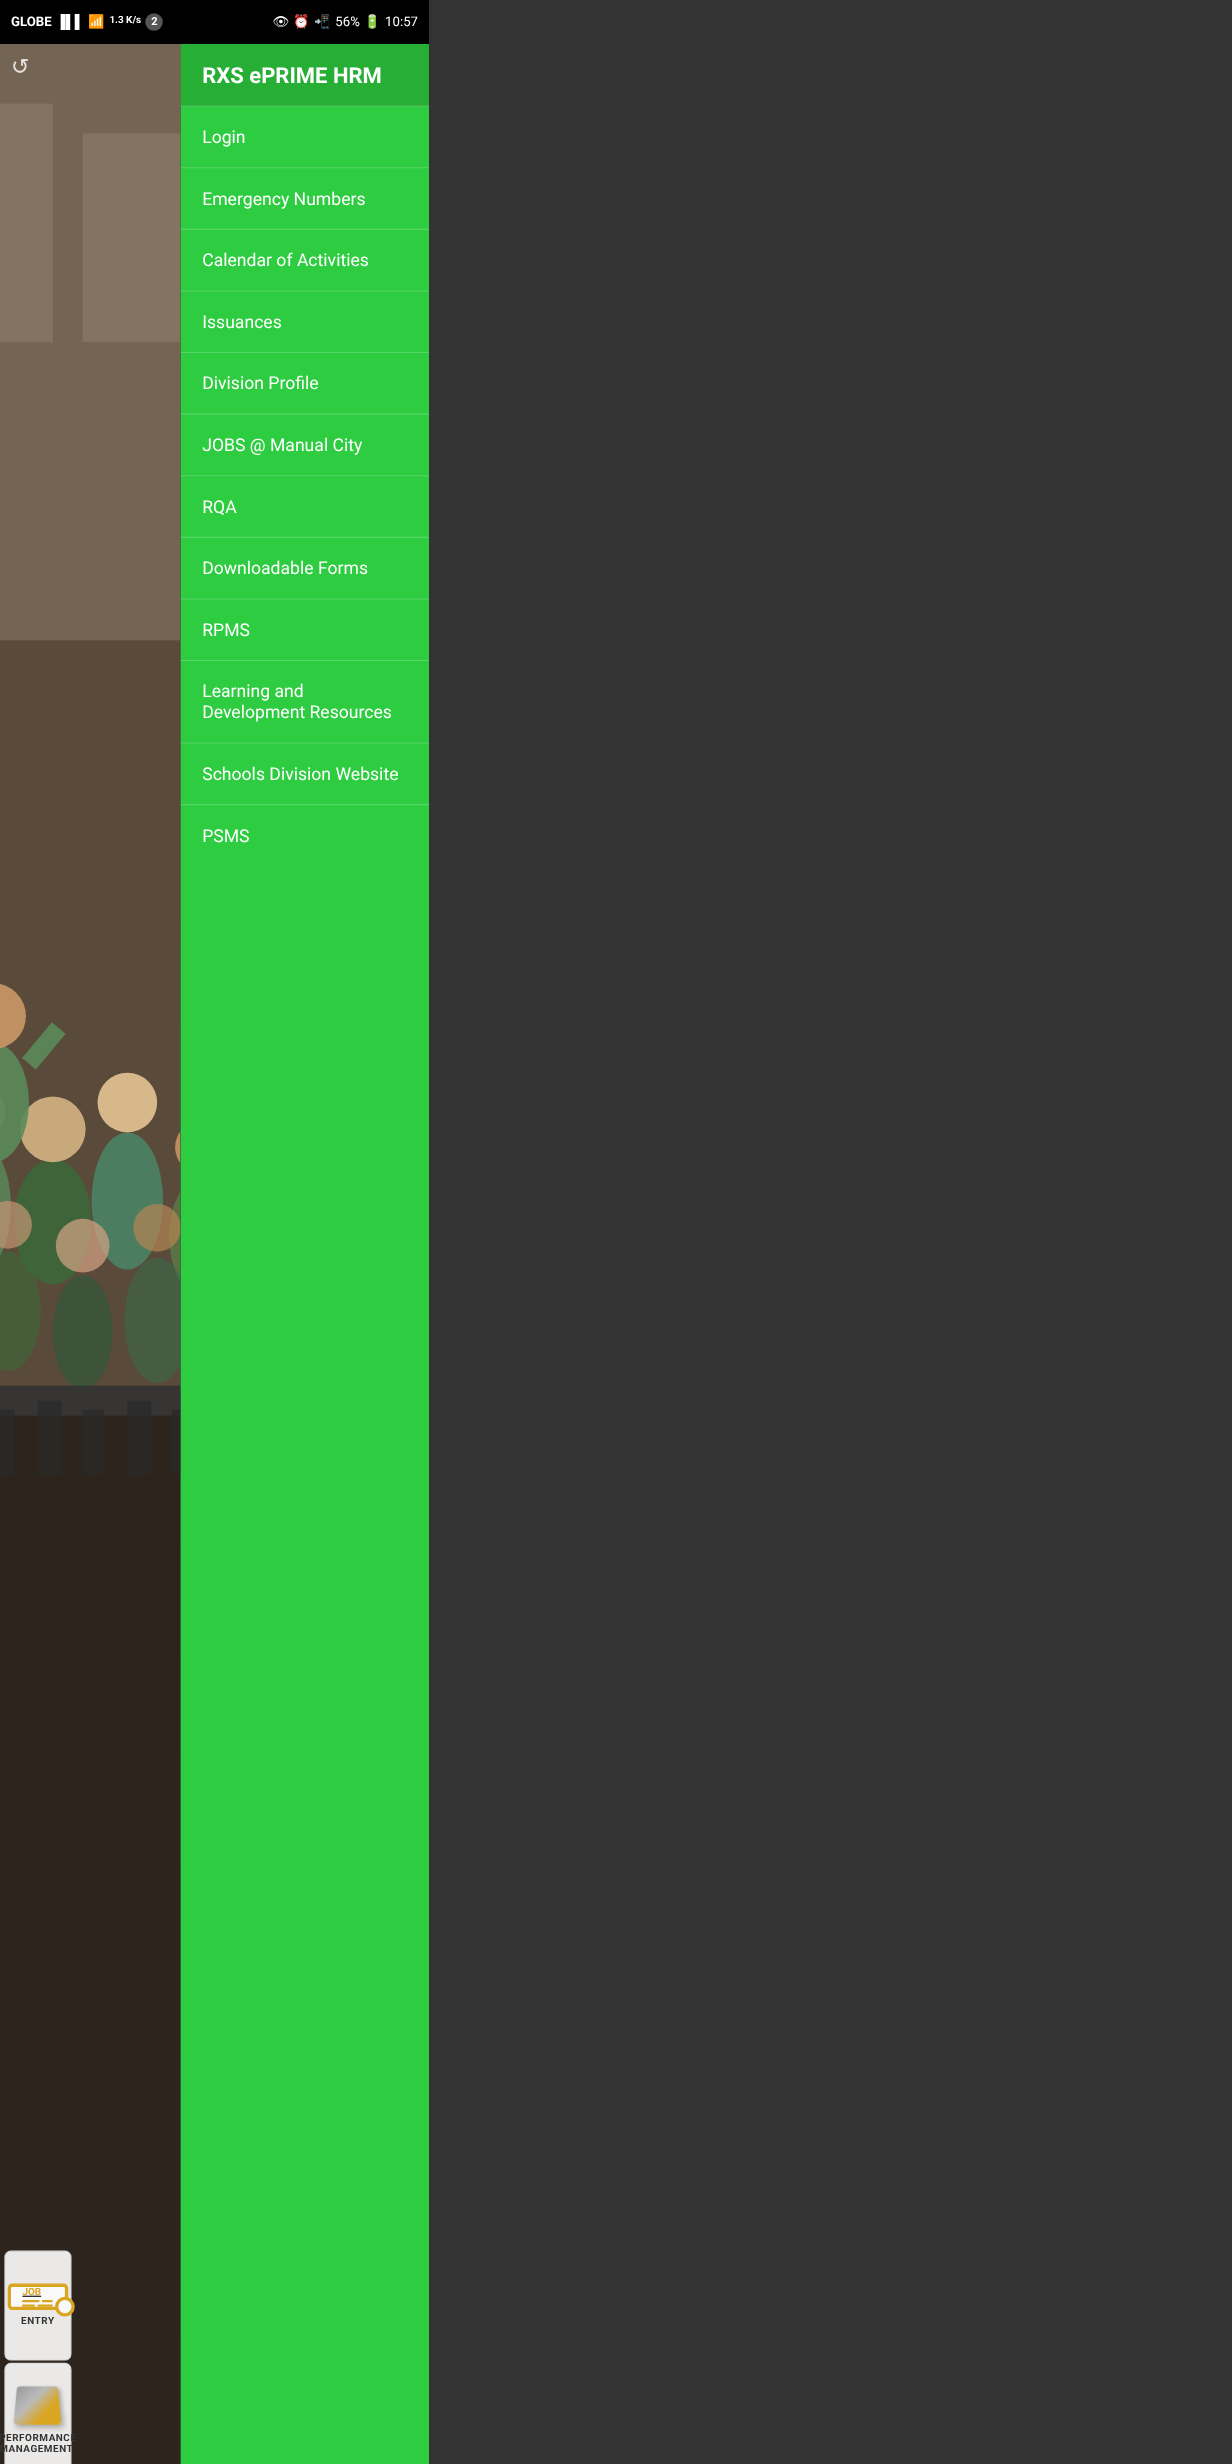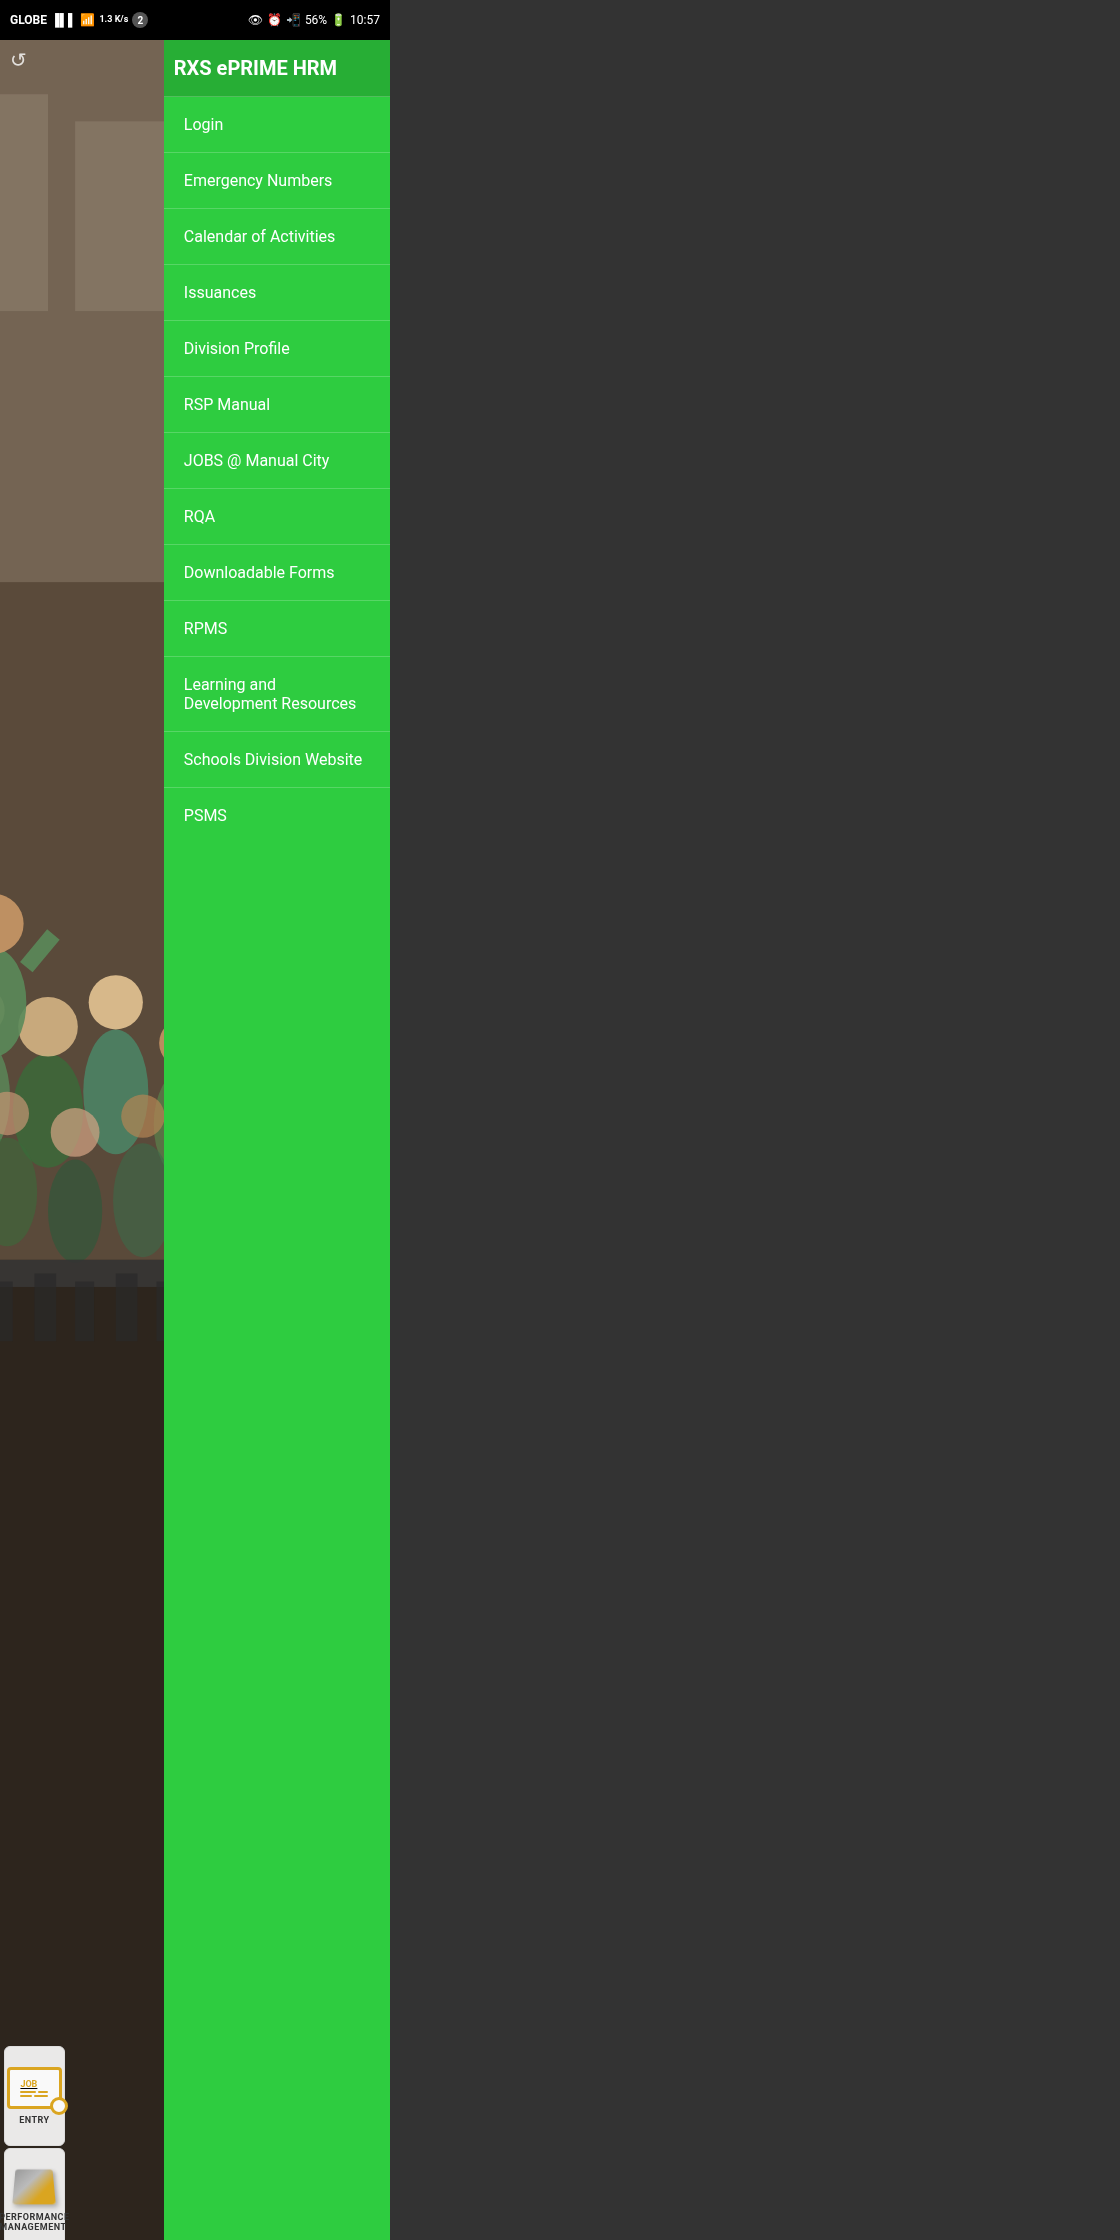--- a/index.html
+++ b/index.html
@@ -137,21 +137,21 @@
       width: 58%;
       background: #2ecc40;
       height: 100%;
       overflow-y: auto;
       display: flex;
       flex-direction: column;
     }
 
     .drawer-header {
       background: #27ae35;
-      padding: 16px 10px;
+      padding: 16px 20px;
       color: #fff;
       font-size: 20px;
       font-weight: bold;
       border-bottom: 1px solid rgba(255,255,255,0.2);
       flex-shrink: 0;
     }
 
     .drawer-item {
       padding: 18px 20px;
       color: #fff;
@@ -286,21 +286,21 @@
       </svg>
     </div>
 
     <div class="refresh-btn">↺</div>
 
     <div class="bottom-cards">
 
       <div class="card-item">
         <div class="job-icon-wrapper">
           <div style="position:relative; margin-bottom:6px;">
-            <div style="width:55px;height:42px;border:3px solid #DAA520;border-radius:4px;display:flex;align-items:center;justify-content:center;background:#f9f9f9;text-decoration:underline;">
+            <div style="width:55px;height:24px;border:3px solid #DAA520;border-radius:4px;display:flex;align-items:center;justify-content:center;background:#f9f9f9;text-decoration:underline;">
               <div style="display:flex;flex-direction:column;align-items:flex-start;padding:2px 4px;">
                 <div style="font-size:9px;font-weight:bold;color:#DAA520;line-height:1.2;">JOB</div>
                 <div style="display:flex;gap:2px;margin-top:2px;">
                   <div style="width:16px;height:2px;background:#DAA520;border-radius:1px;"></div>
                   <div style="width:10px;height:2px;background:#DAA520;border-radius:1px;"></div>
                 </div>
                 <div style="display:flex;gap:2px;margin-top:2px;">
                   <div style="width:12px;height:2px;background:#DAA520;border-radius:1px;"></div>
                   <div style="width:14px;height:2px;background:#DAA520;border-radius:1px;"></div>
                 </div>
@@ -337,23 +337,20 @@
     <div class="drawer-item">
       <span>Calendar of Activities</span>
     </div>
     <div class="drawer-item">
       <span>Issuances</span>
     </div>
     <div class="drawer-item">
       <span>Division Profile</span>
     </div>
     <div class="drawer-item">
-      <span>RSP Manual</span>
-    </div>
-    <div class="drawer-item">
       <span>JOBS @ Manual City</span>
     </div>
     <div class="drawer-item">
       <span>RQA</span>
     </div>
     <div class="drawer-item">
       <span>Downloadable Forms</span>
     </div>
     <div class="drawer-item">
       <span>RPMS</span>

